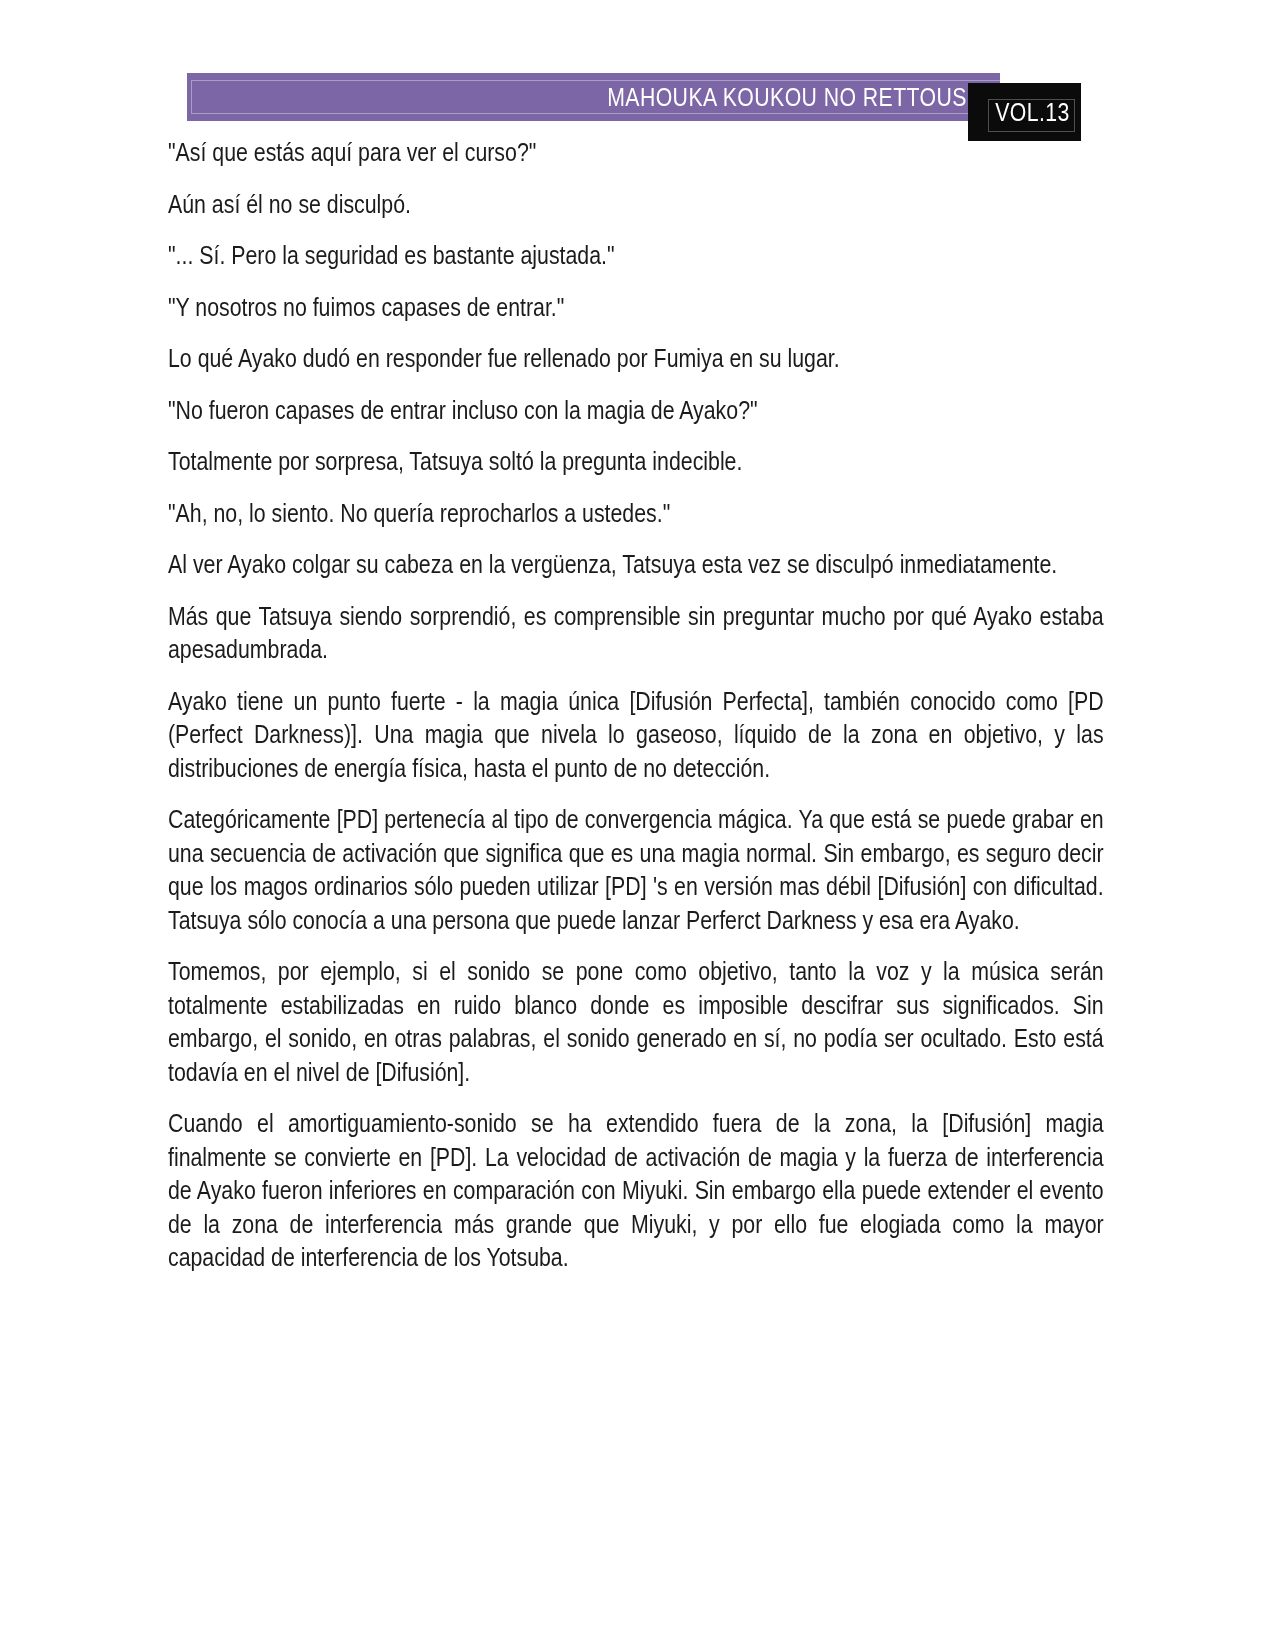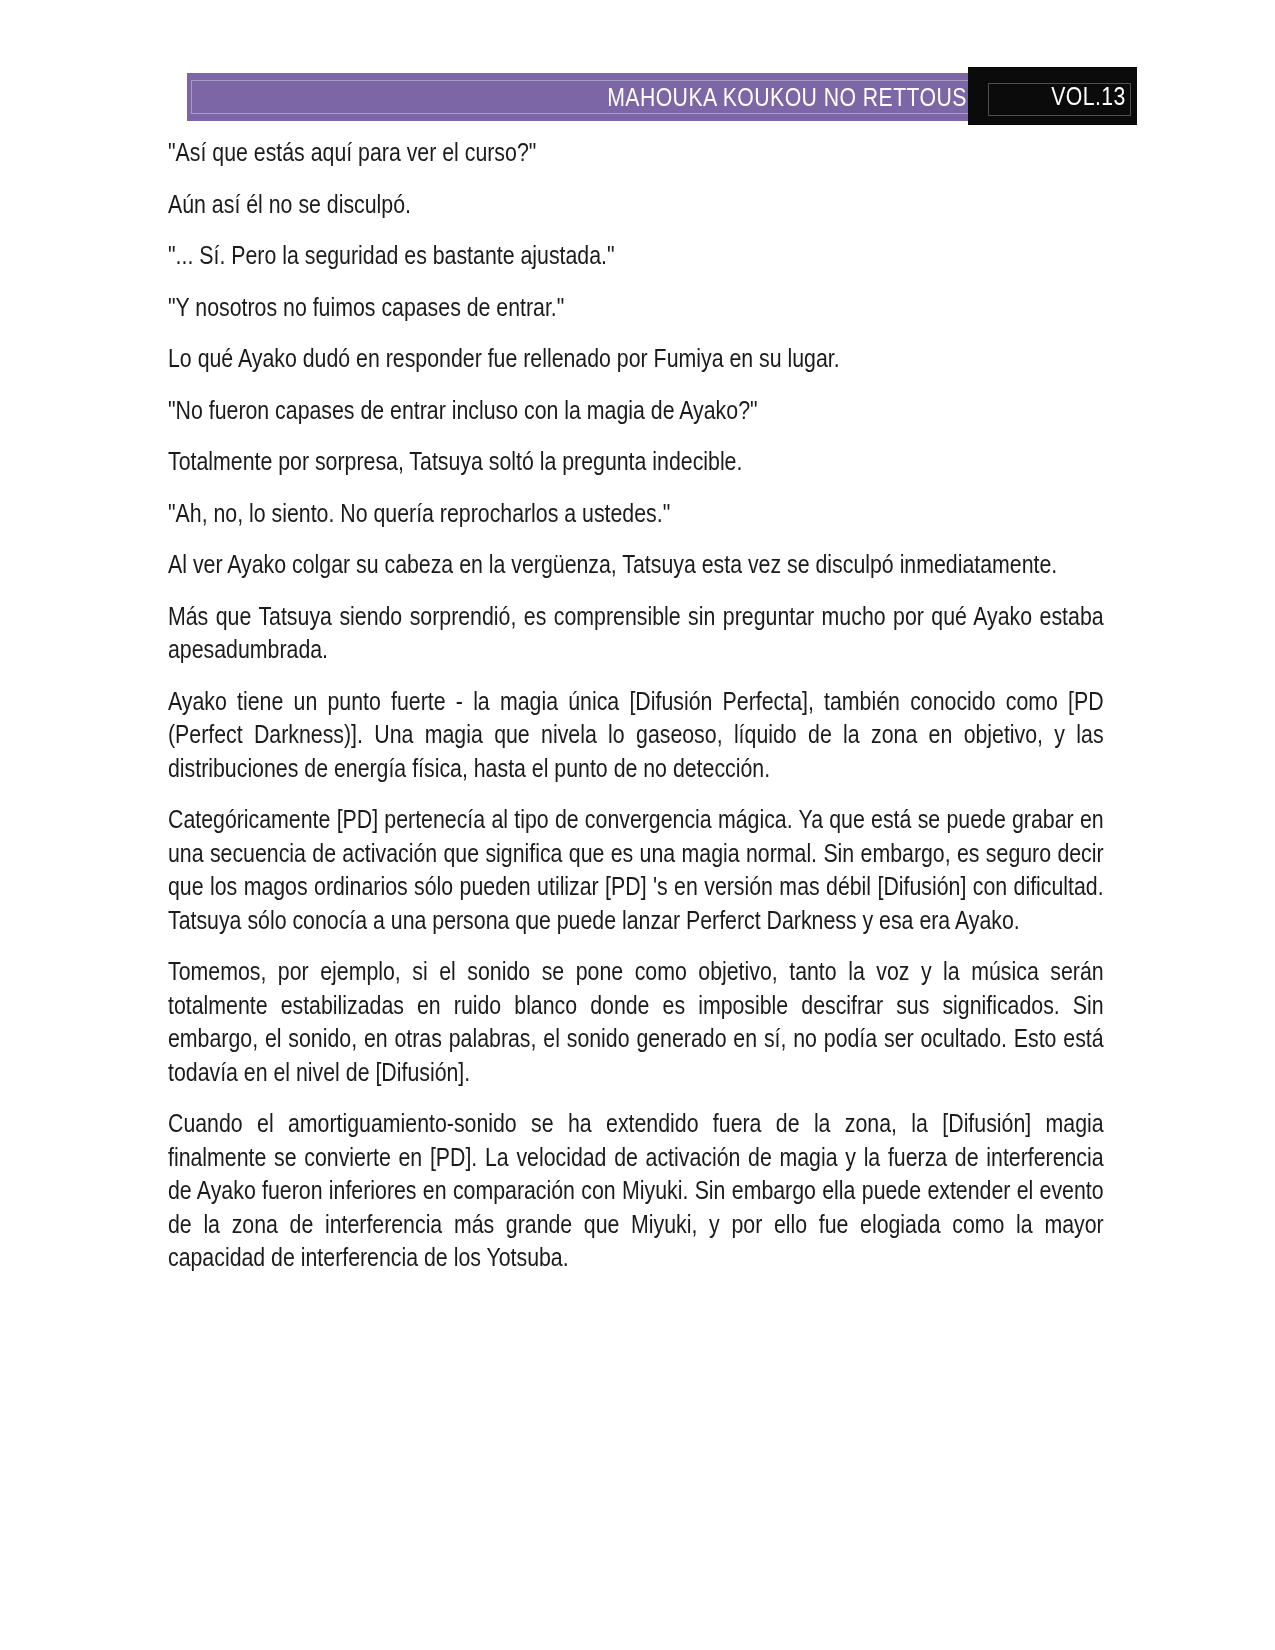--- a/index.html
+++ b/index.html
@@ -51,22 +51,22 @@
     transform: translateY(-50%) scaleX(0.85);
     transform-origin: 100% 50%;
     color: #ffffff;
     font-size: 25px;
     letter-spacing: 0.5px;
     white-space: nowrap;
   }
   .header-black {
     position: absolute;
     left: 813px;
-    top: 0;
-    width: 169px;
+    top: 16px;
+    width: 113px;
     height: 58px;
     background: var(--box-color, #0b0b0b);
     text-align: center;
   }
   .header-black .inner-rule {
     position: absolute;
     left: 20px;
     right: 6px;
     top: 16px;
     bottom: 9px;

